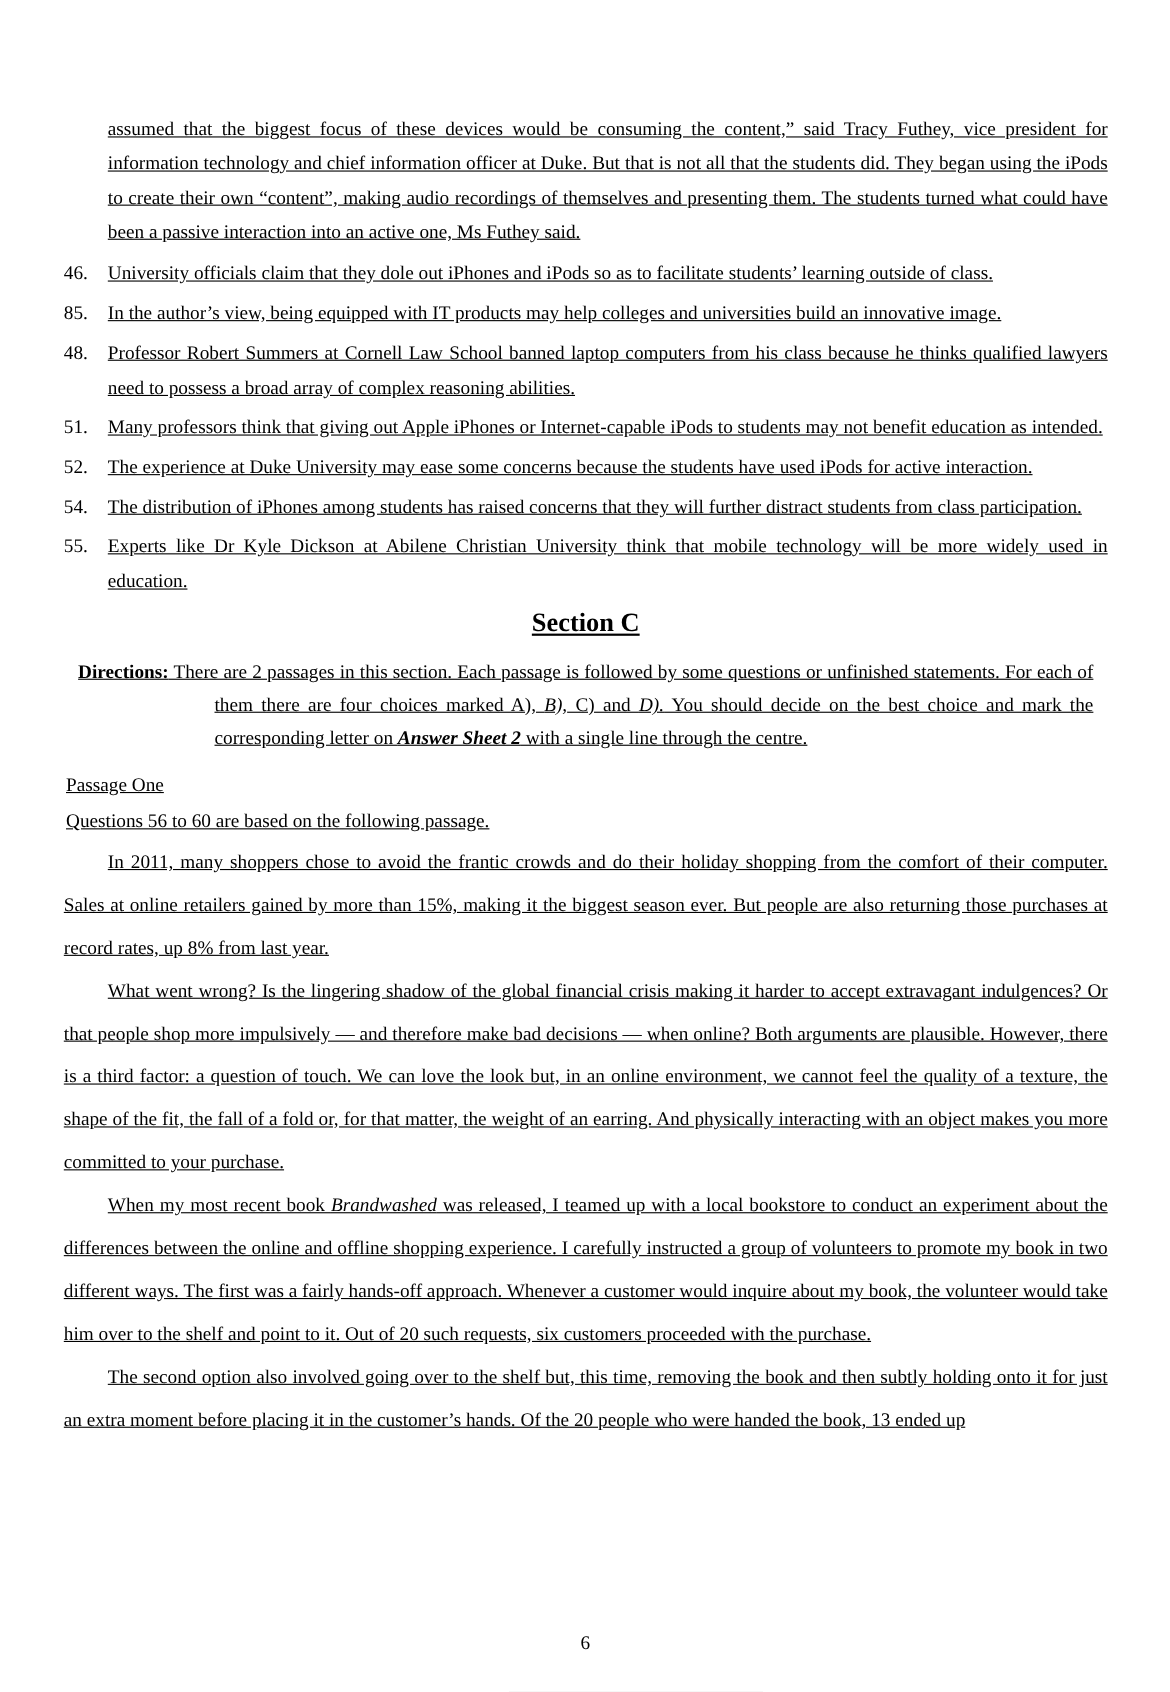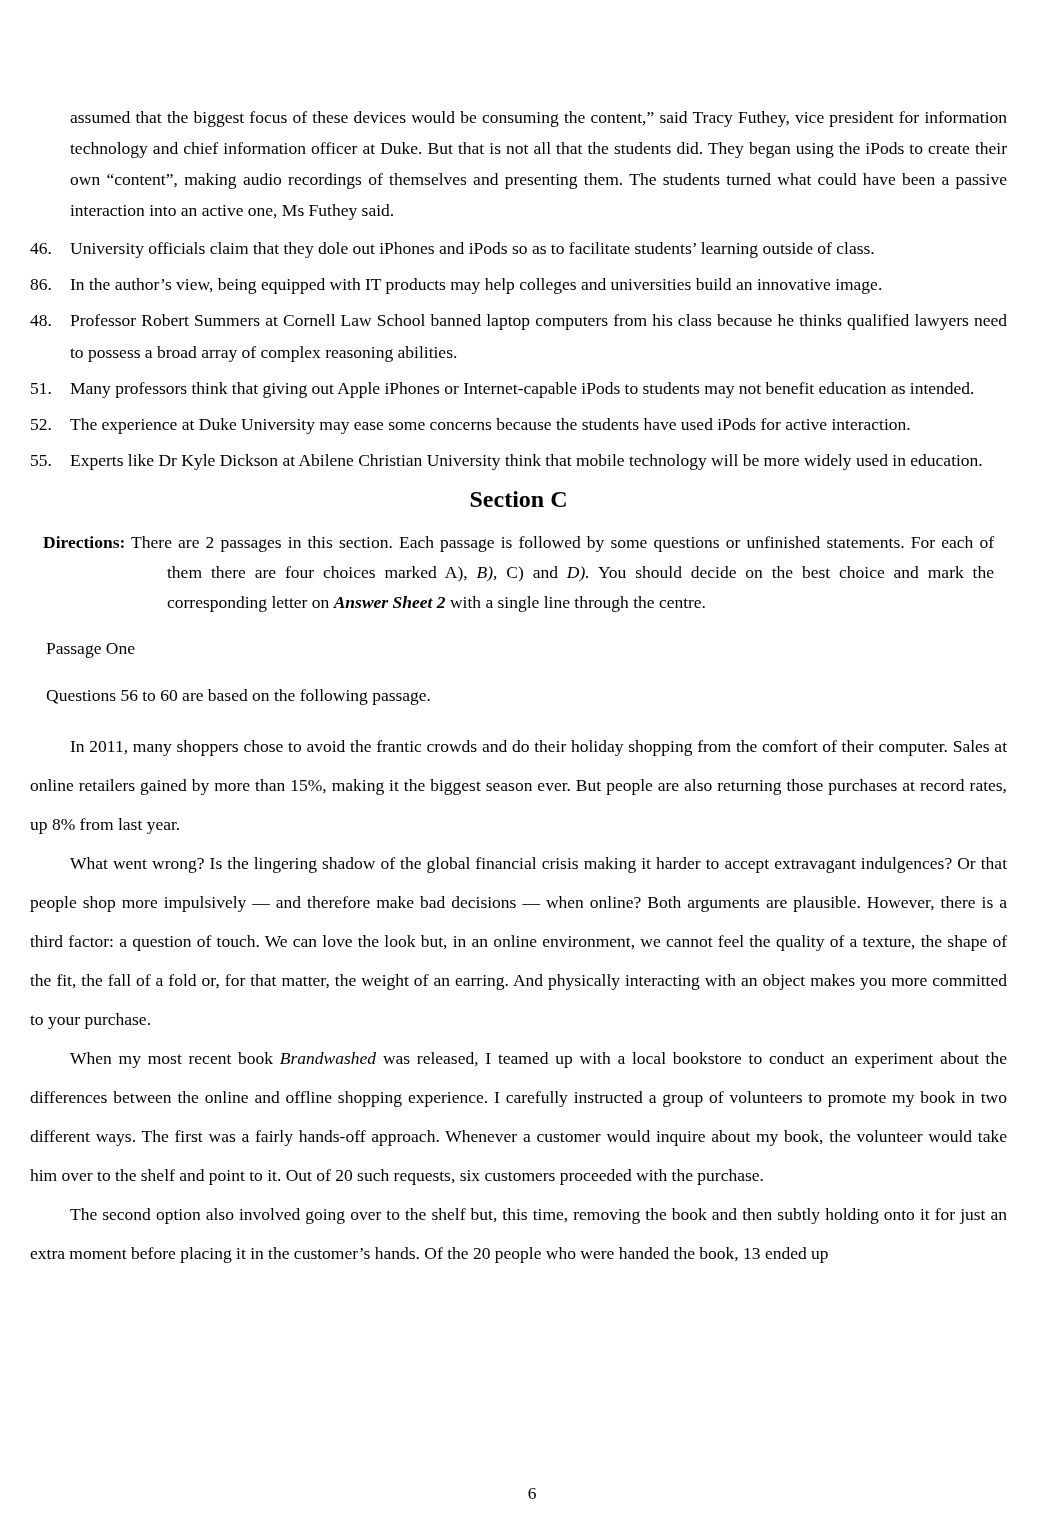--- a/index.html
+++ b/index.html
@@ -7,21 +7,21 @@
     position:relative;
     width:1064px;
     height:1538px;
     margin:0 auto;
     background:#ffffff;
     color:#000000;
     font-family:"Liberation Serif","DejaVu Serif",serif;
     font-size:17.5px;
     overflow:hidden;
   }
-  .content{padding:102px 57px 0 30px;}
+  .content{padding:102px 57px 0 58px;text-decoration:underline;}
 
   .cont-para{
     margin:0 0 6px 40px;
     text-align:justify;
     line-height:31px;
   }
 
   .q-item{
     margin:0;
     padding-left:40px;
@@ -48,21 +48,21 @@
   .directions{
     margin:13px;
     padding-left:124px;
     text-indent:-124px;
     text-align:justify;
     line-height:30px;
   }
   .dir-label{font-weight:bold;}
 
   .plain{
-    margin:16px;
+    margin:2px;
     line-height:31px;
   }
 
   .passage-para{
     margin:0;
     text-indent:40px;
     text-align:justify;
     line-height:39px;
   }
 
@@ -81,24 +81,25 @@
 </head>
 <body>
 
 <div class="page">
   <div class="content">
 
     <p class="cont-para">assumed that the biggest focus of these devices would be consuming the content,” said Tracy Futhey, vice president for information technology and chief information officer at Duke. But that is not all that the students did. They began using the iPods to create their own “content”, making audio recordings of themselves and presenting them. The students turned what could have been a passive interaction into an active one, Ms Futhey said.</p>
 
     <div id="questions-list">
         <p class="q-item"><span class="q-num">46.</span><span>University officials claim that they dole out iPhones and iPods so as to facilitate students’ learning outside of class.</span></p>
-        <p class="q-item"><span class="q-num">86.</span><span>In the author’s view, being equipped with IT products may help colleges and universities build an innovative image.</span></p>
+        <p class="q-item"><span class="q-num">85.</span><span>In the author’s view, being equipped with IT products may help colleges and universities build an innovative image.</span></p>
         <p class="q-item"><span class="q-num">48.</span><span>Professor Robert Summers at Cornell Law School banned laptop computers from his class because he thinks qualified lawyers need to possess a broad array of complex reasoning abilities.</span></p>
         <p class="q-item"><span class="q-num">51.</span><span>Many professors think that giving out Apple iPhones or Internet-capable iPods to students may not benefit education as intended.</span></p>
         <p class="q-item"><span class="q-num">52.</span><span>The experience at Duke University may ease some concerns because the students have used iPods for active interaction.</span></p>
+        <p class="q-item"><span class="q-num">54.</span><span>The distribution of iPhones among students has raised concerns that they will further distract students from class participation.</span></p>
         <p class="q-item"><span class="q-num">55.</span><span>Experts like Dr Kyle Dickson at Abilene Christian University think that mobile technology will be more widely used in education.</span></p>
       </div>
 
     <h2 class="section-heading">Section C</h2>
 
     <p class="directions"><b class="dir-label">Directions:</b><span><span> There are 2 passages in this section. Each passage is followed by some questions or unfinished statements. For each of them there are four choices marked A), </span><span class="it">B),</span><span> C) and </span><span class="it">D).</span><span> You should decide on the best choice and mark the corresponding letter on </span><span class="it bd">Answer Sheet 2</span><span> with a single line through the centre.</span></span></p>
 
     <p class="plain">Passage One</p>
 
     <p class="plain">Questions 56 to 60 are based on the following passage.</p>

